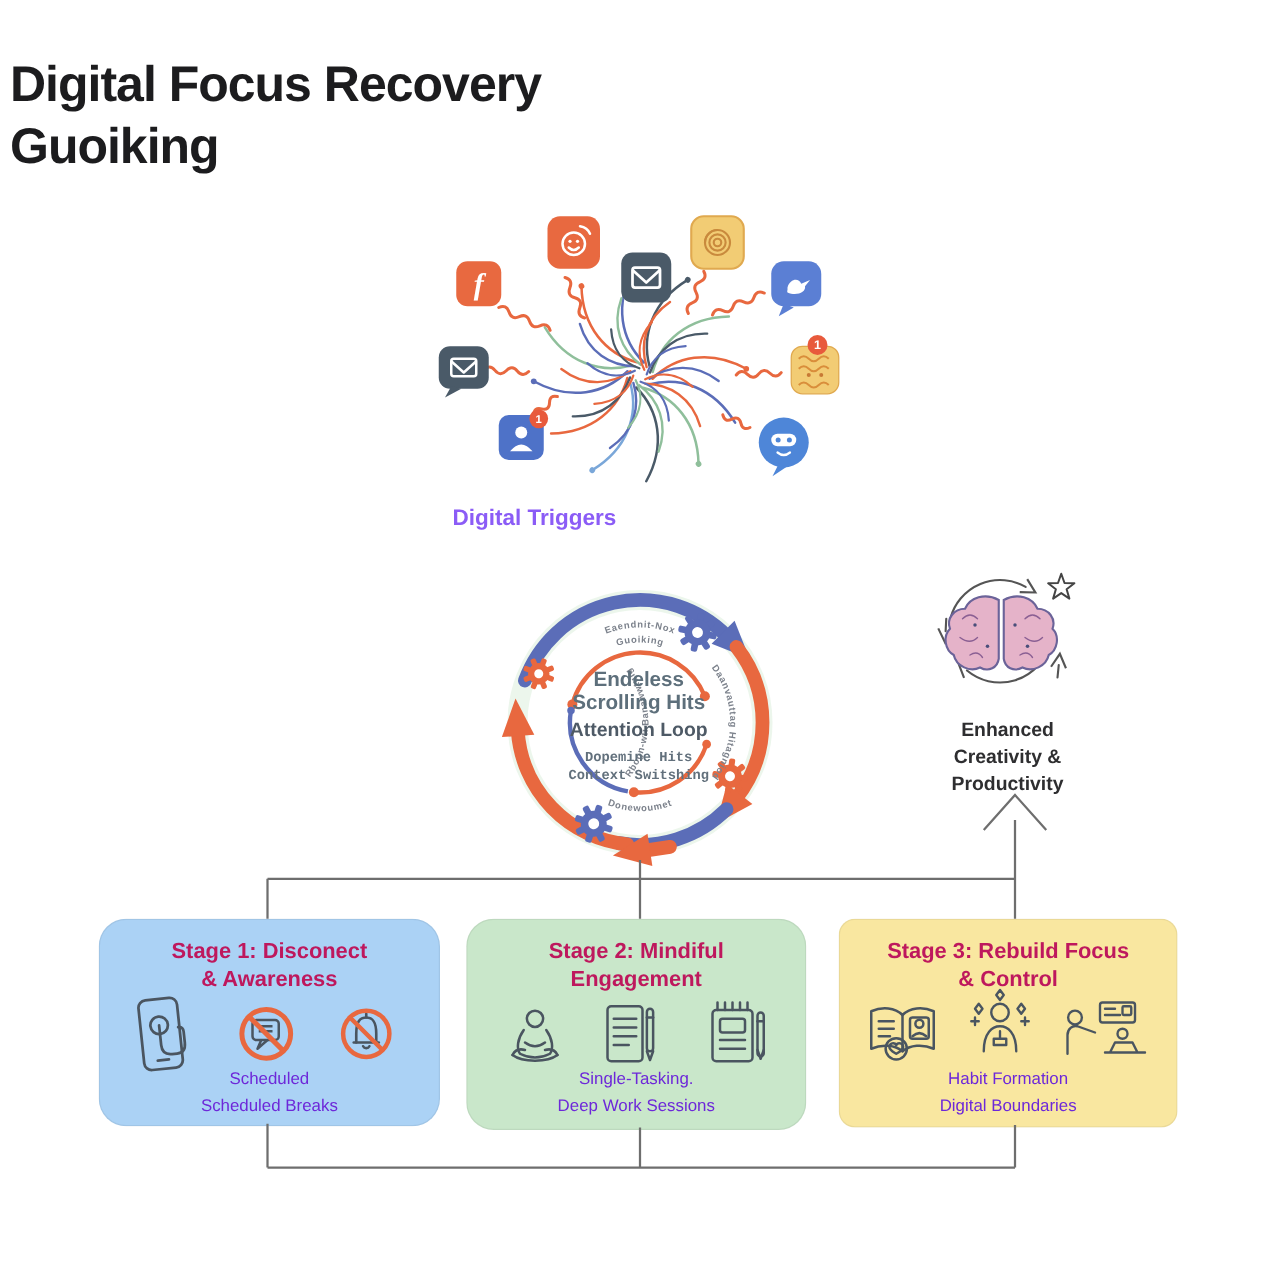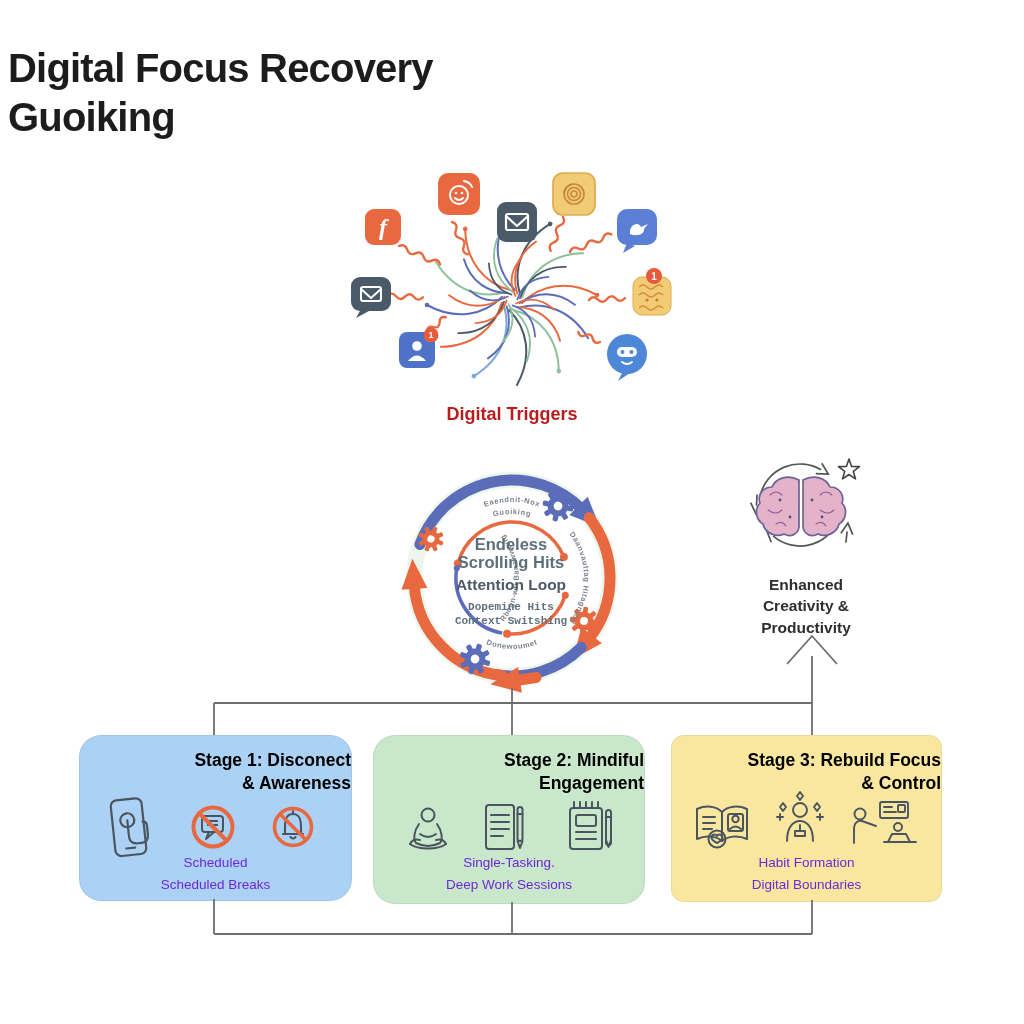--- a/index.html
+++ b/index.html
@@ -1,35 +1,35 @@
 <!DOCTYPE html>
 <html><head>
 <meta charset="utf-8">
 <style>
   html,body{margin:0;padding:0;background:#ffffff;}
   .canvas{position:relative;width:1024px;height:1024px;background:#ffffff;overflow:hidden;
           font-family:"Liberation Sans","DejaVu Sans",sans-serif;}
   .gfx{position:absolute;left:0;top:0;width:1024px;height:1024px;pointer-events:none;}
   .title{position:absolute;left:8px;top:44px;width:620px;font-size:40px;font-weight:700;
          color:#1c1c1e;line-height:1.22;letter-spacing:-0.8px;}
-  .triggers-label{position:absolute;left:362px;top:404px;width:300px;text-align:center;
-         font-size:18px;font-weight:700;color:#b91c1c;}
+  .triggers-label{position:absolute;left:362px;top:404px;width:300px;
+         font-size:18px;font-weight:700;color:#8b5cf6;}
   .loop-center{position:absolute;left:426px;top:535px;width:170px;text-align:center;color:#5d6f7b;}
   .loop-center .big{font-size:16.5px;font-weight:700;line-height:1.1;color:#5d6f7b;}
   .loop-center .mid{font-size:15.5px;font-weight:700;margin-top:5px;color:#4e5a66;}
   .loop-center .small{font-size:11px;font-weight:600;line-height:1.25;color:#62707c;font-family:Liberation Mono, monospace;}
   .loop-center .small.first{margin-top:7px;}
   .outcome-text{position:absolute;left:716px;top:551px;width:180px;text-align:center;
          font-size:15.5px;font-weight:700;color:#2e2e30;line-height:1.38;margin-top:23px;}
   .stage{position:absolute;border-radius:22px;border:1px solid rgba(0,0,0,0.06);}
   .stage-1{left:79px;top:735px;width:271px;height:164px;background:#ABD2F5;}
   .stage-2{left:373px;top:735px;width:270px;height:167px;background:#C9E7CA;}
   .stage-3{left:671px;top:735px;width:269px;height:165px;background:#F9E7A0;border-radius:13px;}
-  .stage-title{position:absolute;top:13px;left:0;width:100%;text-align:right;
-         font-size:17.5px;font-weight:700;color:#000000;line-height:1.32;}
+  .stage-title{position:absolute;top:13px;left:0;width:100%;text-align:center;
+         font-size:17.5px;font-weight:700;color:#be185d;line-height:1.32;}
   .stage-caption{position:absolute;top:116px;left:0;width:100%;text-align:center;
          font-size:13.5px;font-weight:400;color:#6d28d9;line-height:1.6;}
   .curved{font-size:7.5px;font-weight:600;fill:#7c828c;letter-spacing:0.6px;}
 </style>
 </head>
 <body>
 
 <div class="canvas">
 
   <div class="stage stage-1">

